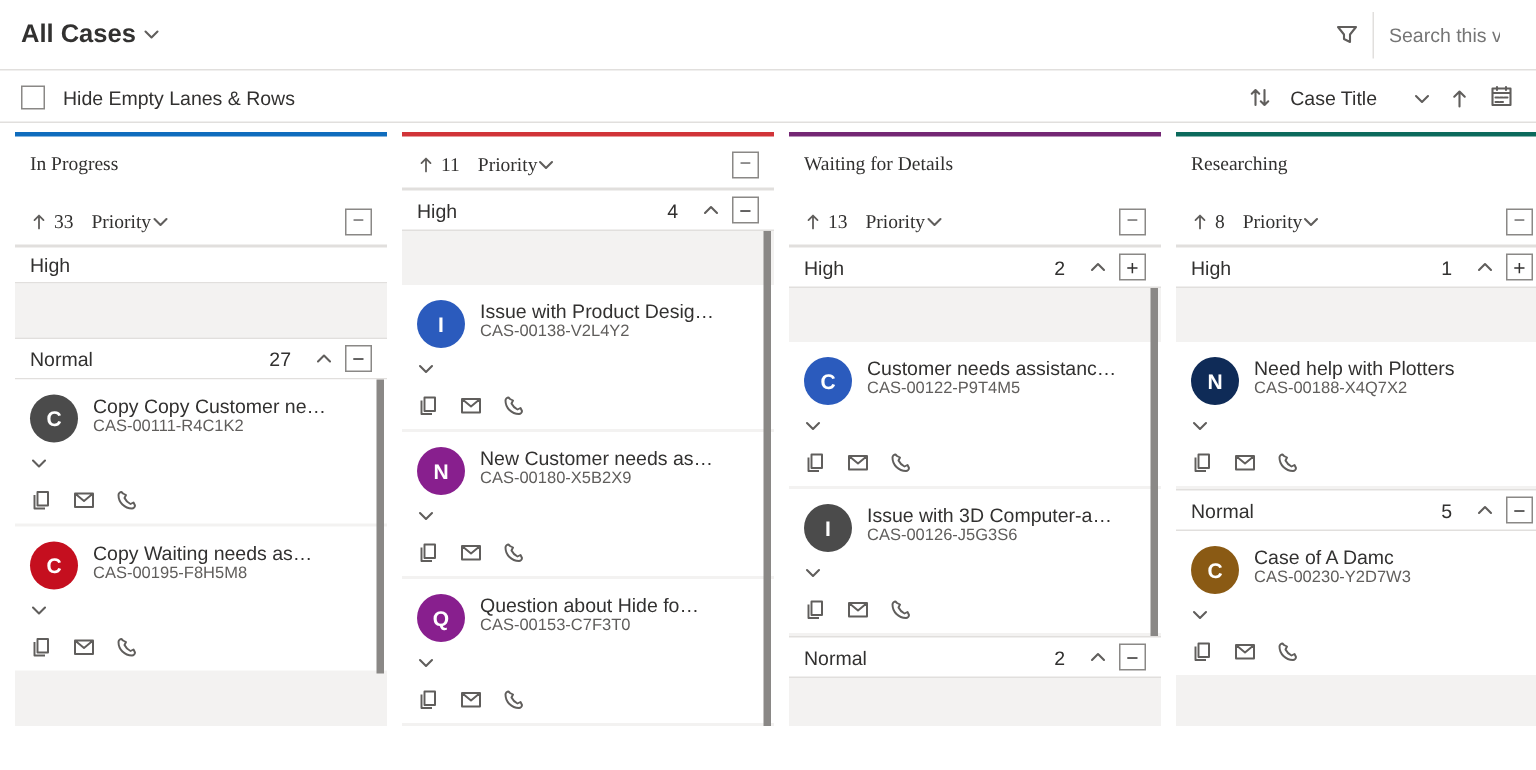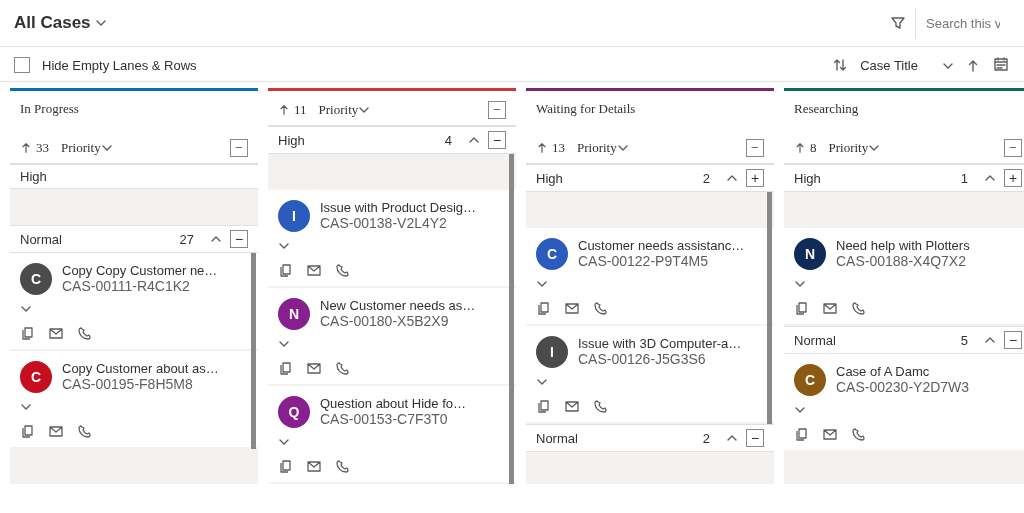--- a/index.html
+++ b/index.html
@@ -38,21 +38,21 @@
   .cards-area { background:#f3f2f1; padding: 0; display:flex; flex-direction:column; position:relative;}
   .scroll-indicator { position:absolute; right:2px; top:0; bottom:0; width:5px; background:#8a8886; }
   .card {
     background:#fff; margin-bottom: 2px; padding: 10px 10px 8px 10px;
     display:flex; flex-direction:column; gap: 6px; position:relative;
   }
   .card-row { display:flex; gap:10px; align-items:flex-start; }
   .avatar { width:32px; height:32px; border-radius:50%; color:#fff; font-weight:600; font-size:14px;
     display:flex; align-items:center; justify-content:center; flex-shrink:0; }
   .card-title { font-size:13px; color:#323130; font-weight:400; }
-  .card-sub { font-size:14px; color:#605e5c; }
+  .card-sub { font-size:11px; color:#605e5c; }
   .card-chevron { text-align:center; color:#605e5c; cursor:pointer; padding: 2px 0;}
   .card-actions { display:flex; gap: 12px; padding-top:2px; }
   .action-ic { width:16px; height:16px; display:flex;align-items:center;justify-content:center; cursor:pointer;}
   svg { display:block; }
   .chev { width:12px; height:12px; }
   .chev path, .updown path, .funnel path, .cal path { stroke:#605e5c; stroke-width:1.4; fill:none; stroke-linecap:round; stroke-linejoin:round;}
   .arrow-up path { stroke:#605e5c; stroke-width:1.4; fill:none; stroke-linecap:round; stroke-linejoin:round;}
   .copy-ic path, .mail-ic path, .phone-ic path { stroke:#605e5c; stroke-width:1.3; fill:none; stroke-linejoin:round;}
 </style>
 </head>
@@ -165,21 +165,21 @@
               <svg class="phone-ic" width="15" height="15" viewBox="0 0 15 15">
                 <path d="M4 2c-1 0-2 1-2 2 0 5 4 9 9 9 1 0 2-1 2-2l-1-2-2 1c-2-1-3-2-4-4l1-2-2-1z"></path>
               </svg>
             </div>
           </div>
         </div>
         <div class="card">
           <div class="card-row">
             <div class="avatar" style="background:#c50f1f">C</div>
             <div>
-              <div class="card-title">Copy Customer about as…</div>
+              <div class="card-title">Copy Waiting needs as…</div>
               <div class="card-sub">CAS-00195-F8H5M8</div>
             </div>
           </div>
           <div class="card-chevron">
             <svg class="chev" viewBox="0 0 12 12">
               <path d="M2 4l4 4 4-4"></path>
             </svg>
           </div>
           <div class="card-actions">
             <div class="action-ic">

